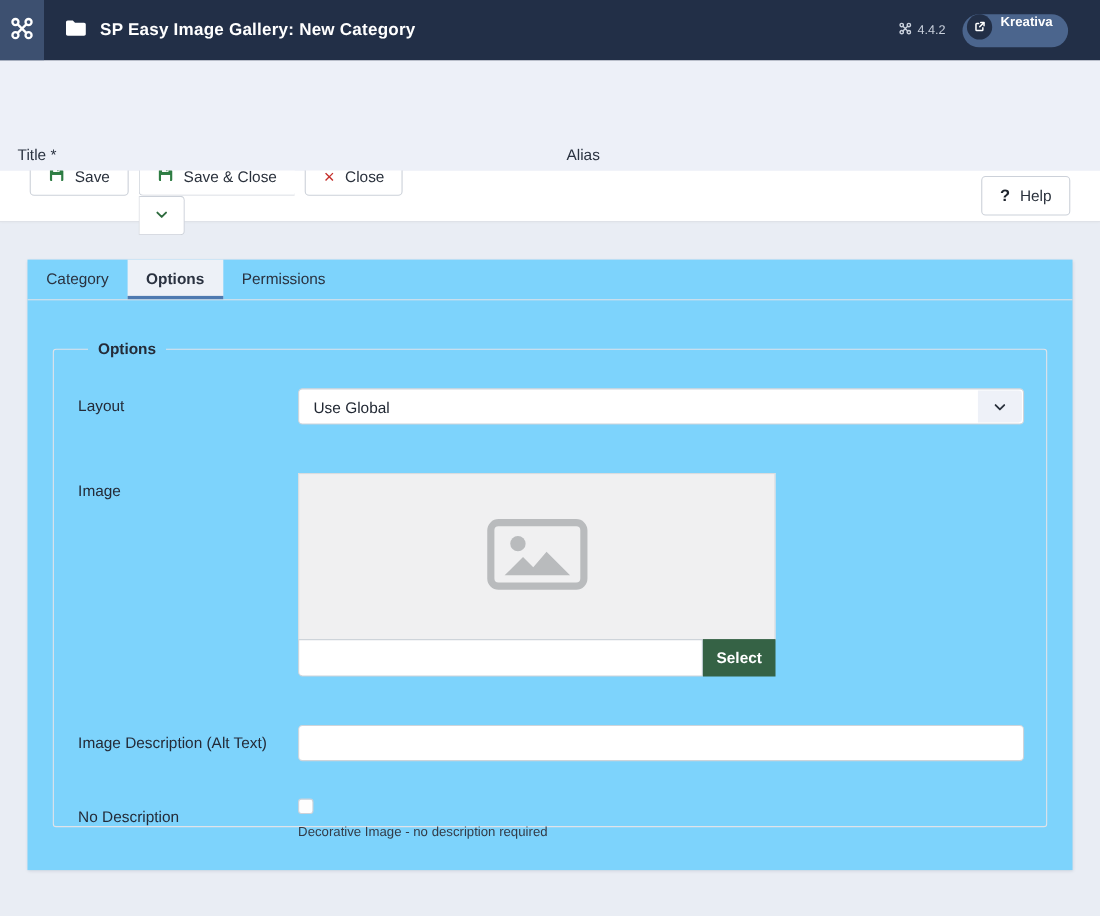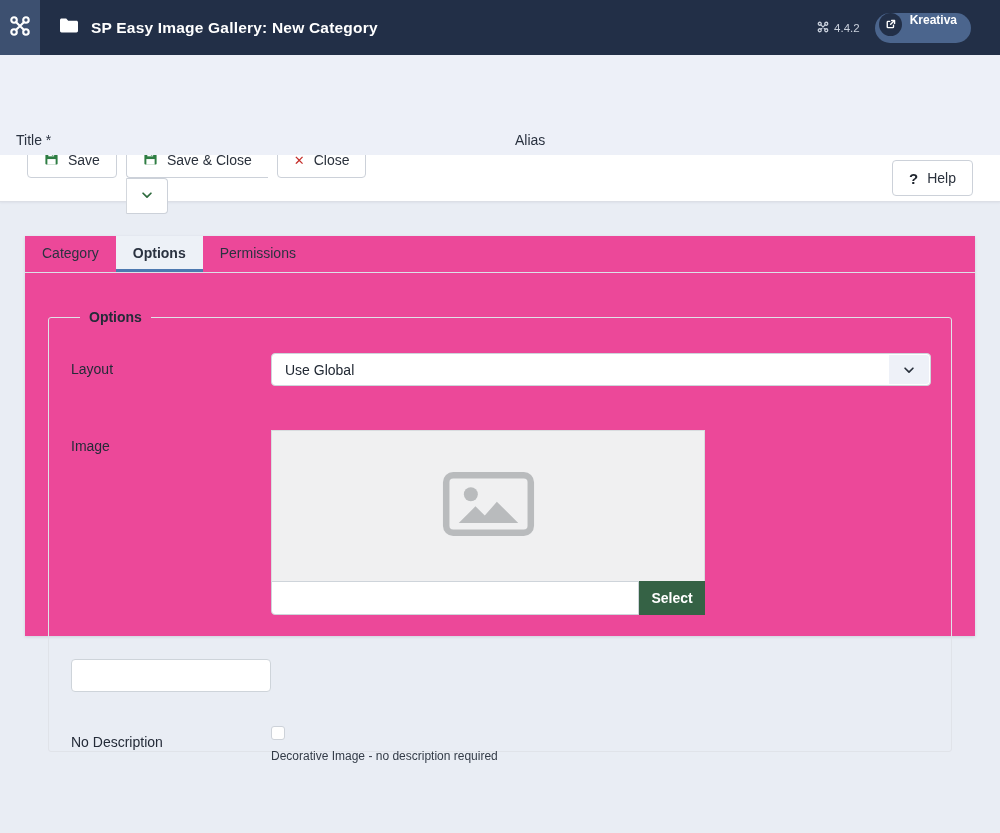--- a/index.html
+++ b/index.html
@@ -37,21 +37,21 @@
     padding:0 16px; cursor:pointer; font-family:"Liberation Sans","DejaVu Sans",sans-serif; }
   .btn-group { display:inline-flex;flex-direction:column; }
   .btn-group .btn-main { border-radius:4px 0 0 4px; border-right:none; }
   .btn-group .btn-toggle { border-radius:0 4px 4px 0; border-left:1px solid #d3d7dd;
     width:42px; justify-content:center; padding:0; }
   .x-glyph { color:#c5302c; font-weight:700; font-size:13px; line-height:1; }
   .q-glyph { color:#1d232c; font-weight:700; font-size:15px; line-height:1; }
 
   
   .content { height:631px; background:#e9edf4; }
-  .card { margin:34px 25px 0; height:400px; background:#ec4899;
+  .card { margin:34px 25px 0; height:555px; background:#7dd3fc;
     box-shadow:0 1px 3px rgba(20,30,60,.13); }
   .tabs { display:flex; height:37px; border-bottom:1px solid #dde1e8; }
   .tab { padding:0 17px; display:flex; align-items:center; font-size:14px;
     color:#2a3240; cursor:pointer; border-bottom:3px solid transparent; }
   .tab.active { background:#edf1f7; font-weight:700; border-bottom-color:#4d79b0; }
 
   .panel { padding:36px 23px 0; }
   fieldset.options-fieldset { border:1px solid #e0e3e9; border-radius:3px; height:443px;
     padding:28px 20px 0 0; }
   fieldset.options-fieldset legend { margin-left:31px; padding:0 9px; font-size:14px;
@@ -232,20 +232,21 @@
               </span>
             </div>
             <div class="pathbar">
               <input class="path-input" type="text" value="" style="">
               <button class="select-btn">Select</button>
             </div>
           </div>
         </div>
 
         <div class="row row-desc">
+          <span class="f-label">Image Description (Alt Text)</span>
           <div>
             <input class="text-input" type="text" value="" style="">
           </div>
         </div>
 
         <div class="row">
           <span class="f-label">No Description</span>
           <div>
             <input class="checkbox" type="checkbox" style="">
             <div class="hint">Decorative Image - no description required</div>

